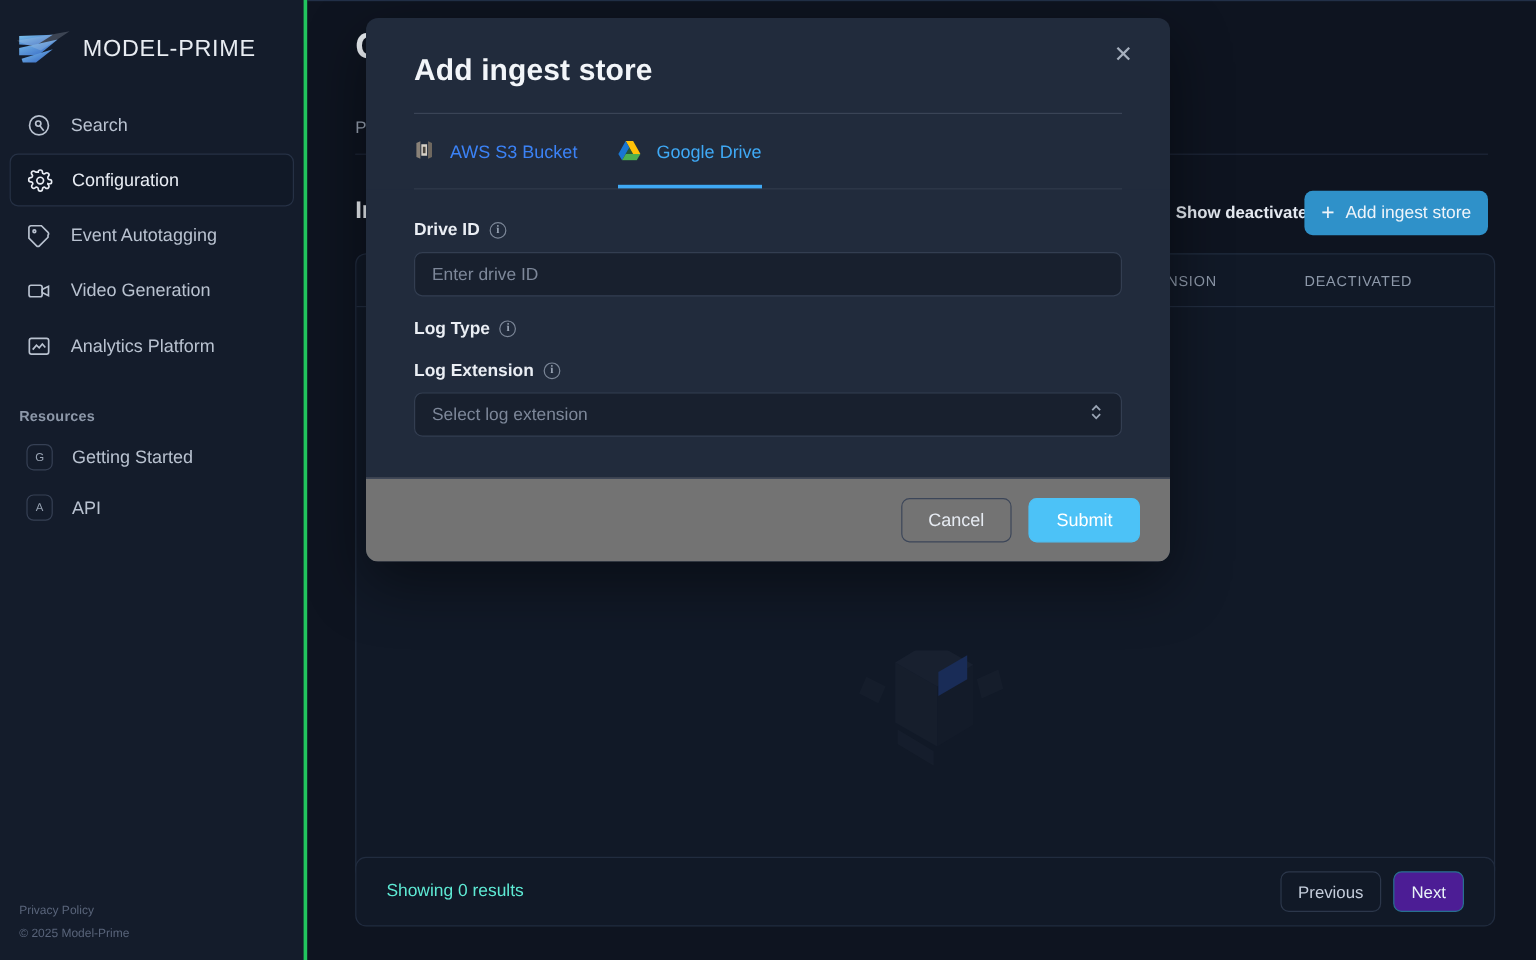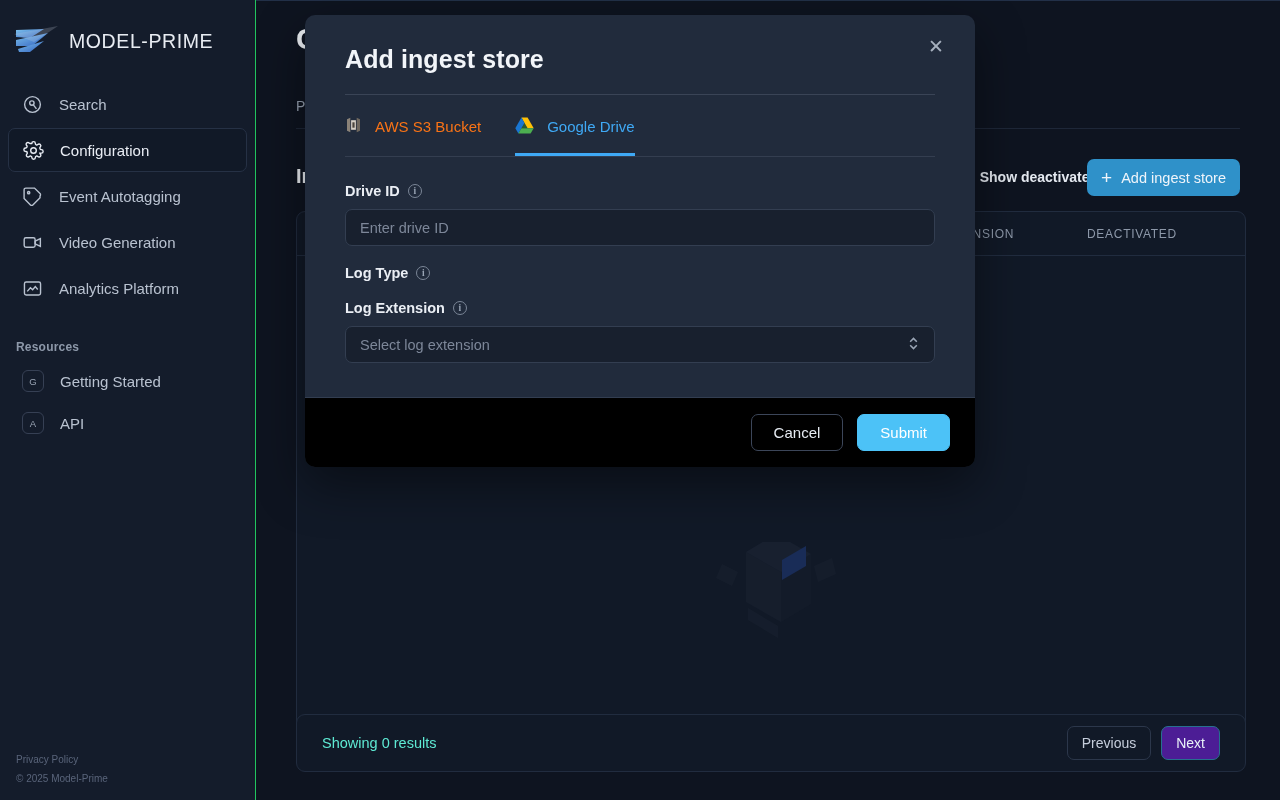--- a/index.html
+++ b/index.html
@@ -8,21 +8,21 @@
     background: #0e1420;
     font-family: "Liberation Sans", sans-serif;
     overflow: hidden;
   }
   .app { position: relative; width: 1280px; height: 800px; display: flex; }
 
   
   .sidebar {
     width: 256px; height: 800px;
     background: #141c2b;
-    border-right: 1px solid #22c55e;
+    border-right: 3px solid #22c55e;
     display: flex; flex-direction: column;
     position: relative; z-index: 2;
     flex: 0 0 256px;
   }
   .logo-row { display: flex; align-items: center; gap: 9px; padding: 16px 0 0 14px; height: 66px; }
   .logo-mark { width: 46px; height: 34px; flex: 0 0 46px; }
   .logo-text { font-size: 19.5px; letter-spacing: 0.6px; color: #e8ecf2; font-weight: 500; }
 
   .nav { margin-top: 16px; padding: 0 8px; display: flex; flex-direction: column; gap: 2px; }
   .nav-item {
@@ -105,21 +105,21 @@
   .modal-title { font-size: 25px; font-weight: bold; color: #f2f5f9; letter-spacing: 0.1px; }
   .close-x {
     position: absolute; right: 24px; top: 16px; width: 30px; height: 30px;
     display: flex; align-items: center; justify-content: center;
     color: #a6b0be; font-size: 19px; cursor: pointer; background: none; border: none;
     font-family: "Liberation Sans", sans-serif;
   }
   .head-rule { margin: 20px 40px 0 40px; height: 1px; background: #3a4456; }
 
   .tabs { display: flex; gap: 34px; padding: 0 40px; margin-top: 14px; position: relative; }
-  .tab { display: flex; align-items: center; gap: 13px; padding: 7px 0 16px 0; cursor: pointer; font-size: 15px; color: #f97316; border-bottom: 3px solid transparent; }
+  .tab { display: flex; align-items: center; gap: 13px; padding: 7px 0 16px 0; cursor: pointer; font-size: 15px; color: #3b82f6; border-bottom: 3px solid transparent; }
   .tab.active { color: #3fa9f5; border-bottom-color: #3fa9f5; }
   .tabs-rule { margin: 0 40px; height: 1px; background: #343e50; }
 
   .modal-body { padding: 26px 40px 30px 40px; background: #212b3c; }
   .field { margin-bottom: 19px; }
   .field:last-child { margin-bottom: 4px; }
   .flabel { display: flex; align-items: center; gap: 8px; font-size: 14.5px; font-weight: bold; color: #eaeef4; margin-bottom: 10px; }
   .info-i {
     width: 14px; height: 14px; border-radius: 50%; border: 1px solid #7b8697;
     color: #9aa5b5; font-size: 9.5px; line-height: 12px; text-align: center;
@@ -130,21 +130,21 @@
     border: 1px solid #333e51; border-radius: 7px;
     color: #c9d2de; font-size: 14.5px; padding: 0 14px;
     font-family: "Liberation Sans", sans-serif;
     display: flex; align-items: center; justify-content: space-between;
   }
   input.ctrl { display: block; }
   input.ctrl::placeholder { color: #7d8799; }
   .sel-ph { color: #7d8799; font-size: 14.5px; }
 
   .modal-foot {
-    background: #000000; border-top: 1px solid #333e51;
+    background: #737373; border-top: 1px solid #333e51;
     padding: 16px 25px; display: flex; justify-content: flex-end; gap: 14px;
   }
   .btn {
     height: 37px; padding: 0 22px; border-radius: 7px; font-size: 15px; cursor: pointer;
     font-family: "Liberation Sans", sans-serif;
   }
   .btn-ghost { background: transparent; border: 1px solid #3c4659; color: #e6ebf2; }
   .btn-primary { background: #4cc2f7; border: 1px solid #4cc2f7; color: #ffffff; }
 </style>
 </head>

